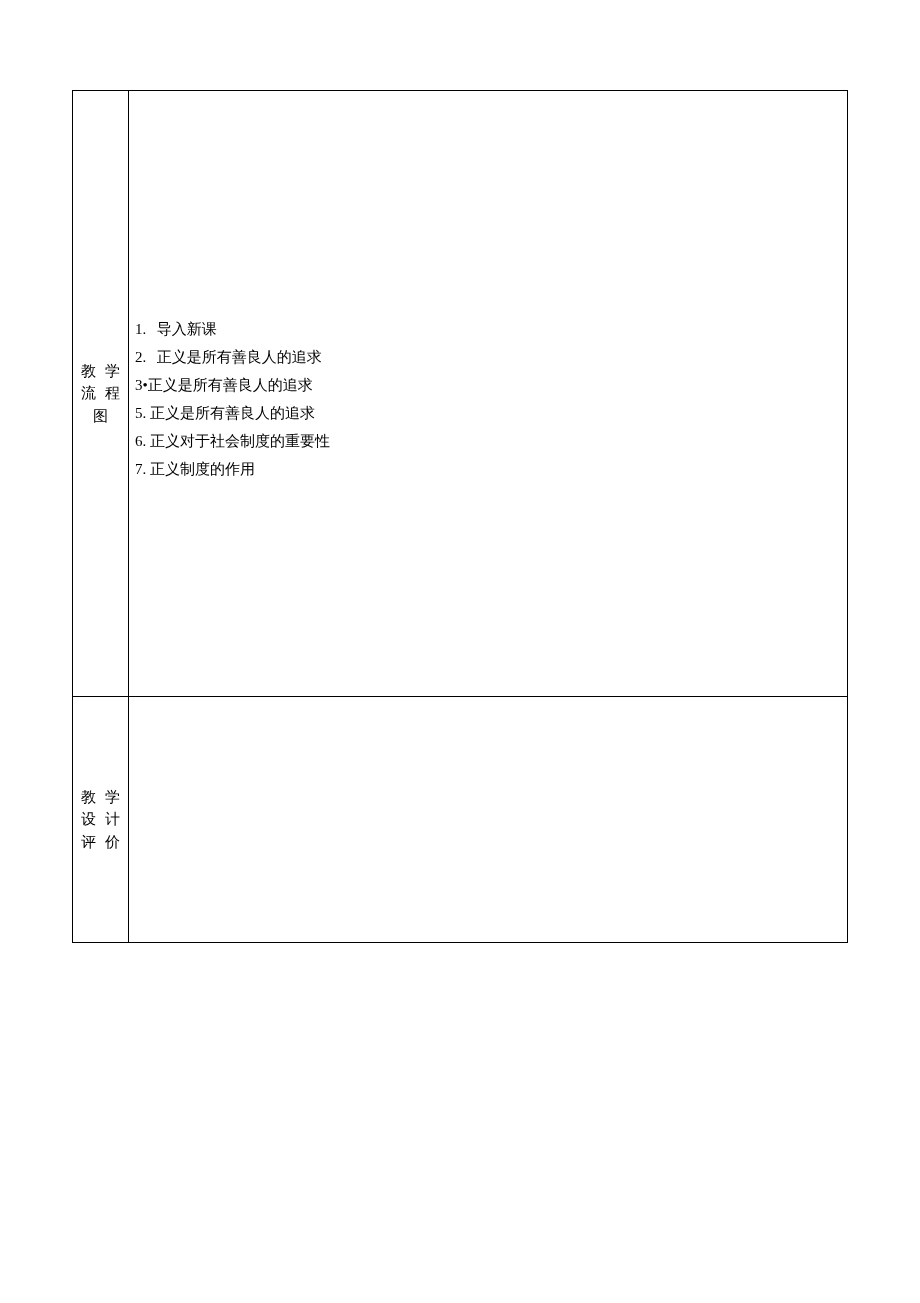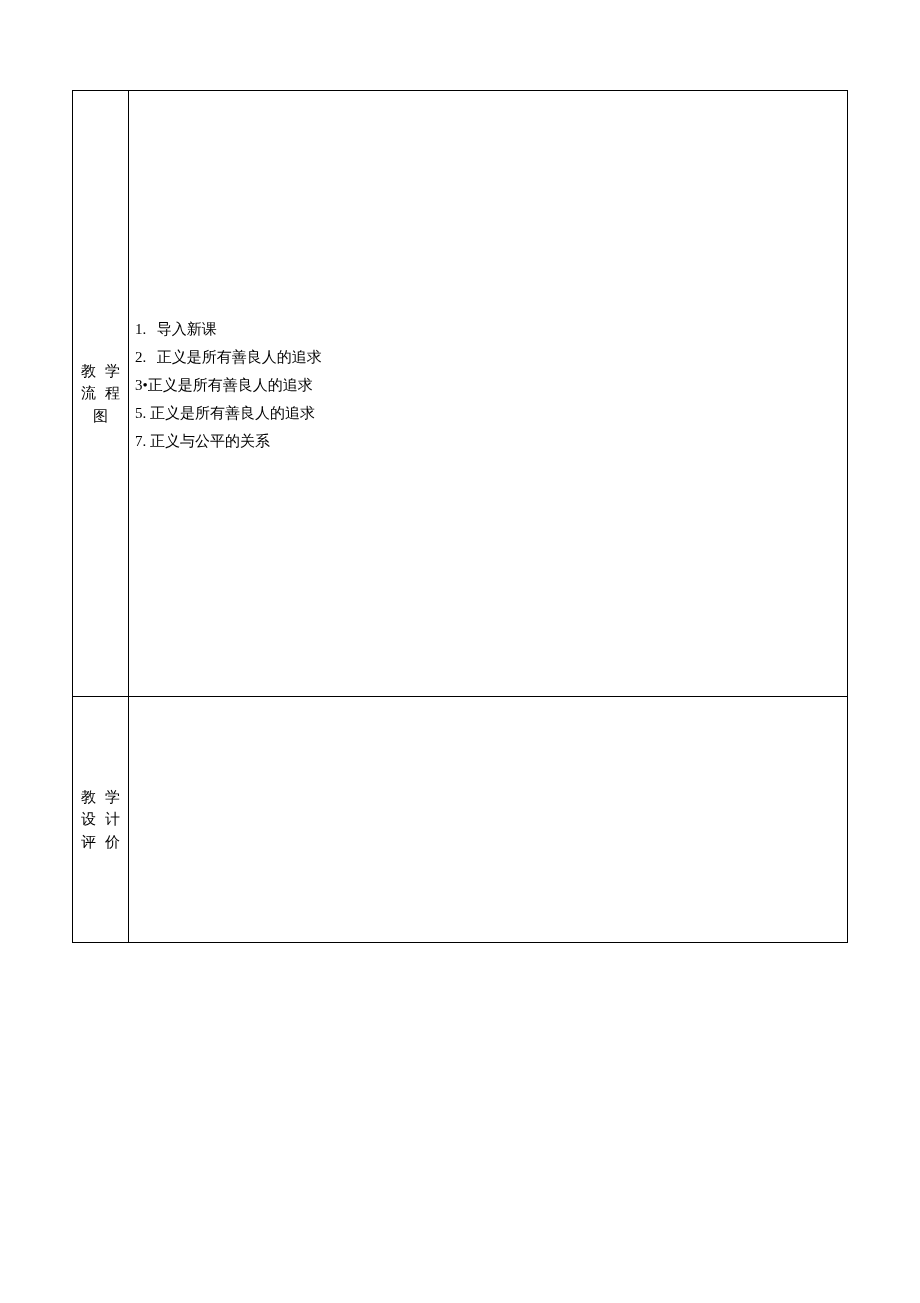--- a/index.html
+++ b/index.html
@@ -102,22 +102,26 @@
           <span>正义是所有善良人的追求</span>
         </div>
         <div class="list-item">
           <span class="num-nopad">3•</span><span>正义是所有善良人的追求</span>
         </div>
         <div class="list-item">
           <span class="num-nopad">5.</span>
           <span>正义是所有善良人的追求</span>
         </div>
         <div class="list-item">
+          <span class="num-nopad">6.</span>
+          <span>正义对于社会制度的重要性</span>
+        </div>
+        <div class="list-item">
           <span class="num-nopad">7.</span>
-          <span>正义与公平的关系</span>
+          <span>正义制度的作用</span>
         </div>
       </div>
     </div>
   </div>
   <div class="row row-2">
     <div class="label-cell">
       <div class="label-line">
         <span>教</span>
         <span>学</span>
       </div>

